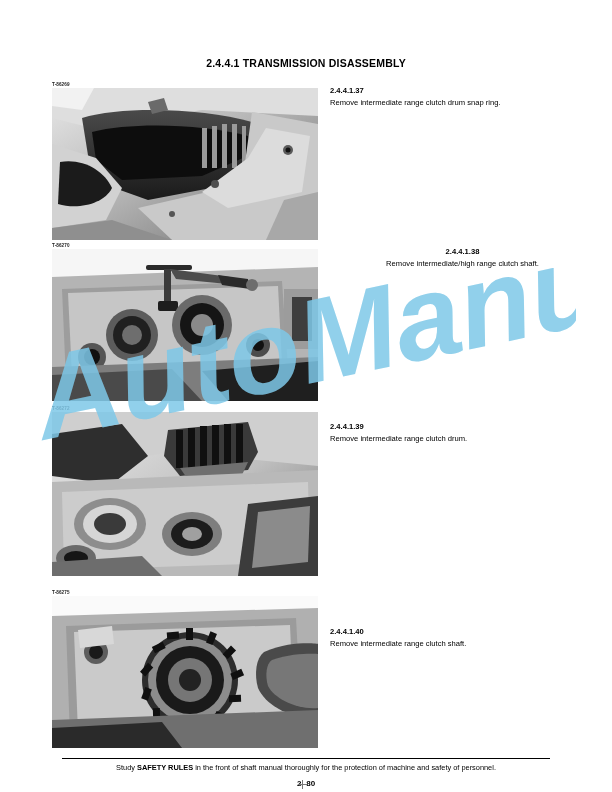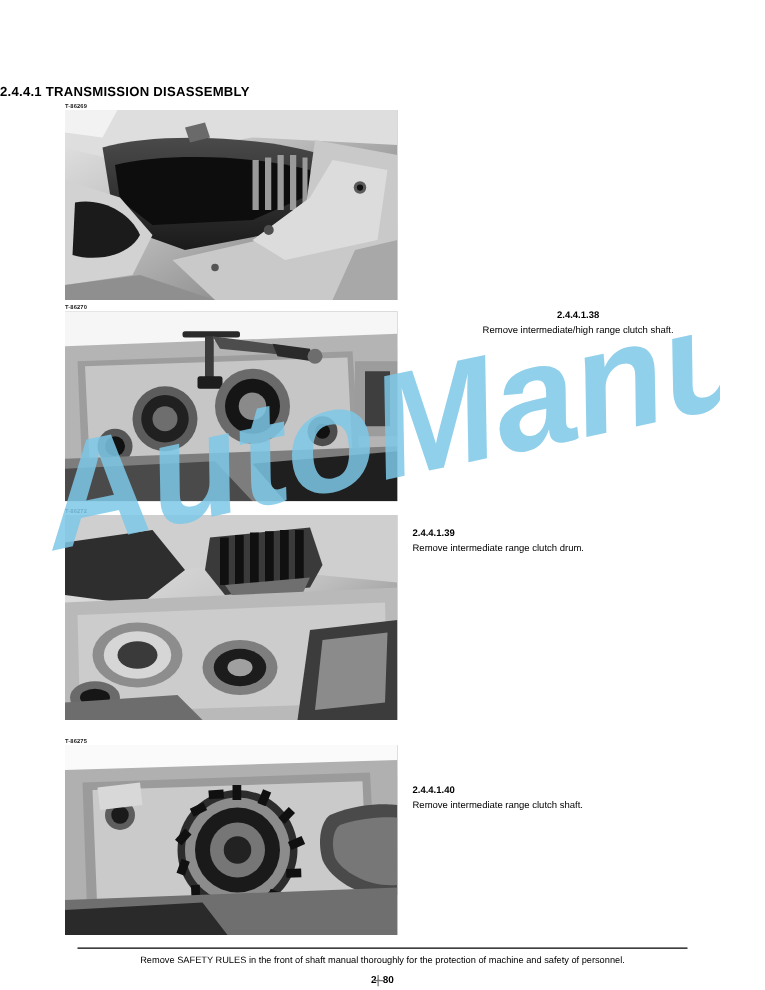--- a/index.html
+++ b/index.html
@@ -20,22 +20,23 @@
     left: 0; top: 0;
     width: 612px;
     height: 792px;
     background: #fff;
   }
 
   
   .doc-title {
     position: absolute;
     left: 0;
-    top: 68px;
-    width: 612px;
+    top: 57px;
+    width: 612px;
+    text-align: center;
     font-size: 10.5px;
     font-weight: bold;
     letter-spacing: 0.2px;
   }
 
   
   .photo-label {
     position: absolute;
     font-size: 4.6px;
     font-weight: bold;
@@ -82,21 +83,21 @@
     background: #000;
   }
   .footer-note {
     position: absolute;
     left: 0;
     top: 763px;
     width: 612px;
     text-align: center;
     font-size: 7.4px;
   }
-  .footer-note b { font-weight: normal; text-align: center; }
+  .footer-note b { font-weight: bold; text-align: center; }
   .page-num {
     position: absolute;
     left: 0;
     top: 779px;
     width: 612px;
     text-align: center;
     font-size: 8px;
     font-weight: bold;
   }
 
@@ -164,20 +165,24 @@
       <circle cx="236" cy="62" r="5" fill="#5a5a5a"></circle>
       <circle cx="236" cy="62" r="2.5" fill="#111"></circle>
       <circle cx="163" cy="96" r="4" fill="#4f4f4f"></circle>
       <circle cx="120" cy="126" r="3" fill="#555"></circle>
       <path d="M0 140 L60 132 L120 152 L0 152 Z" fill="#8f8f8f"></path>
       <path d="M96 14 L112 10 L116 22 L100 26 Z" fill="#6a6a6a"></path>
       <path d="M232 112 L266 104 L266 152 L214 152 Z" fill="#a8a8a8"></path>
       <path d="M0 0 L42 0 L30 22 L0 18 Z" fill="#f2f2f2"></path>
     </svg>
   </div>
+  <div class="step" style="left:330px; top:86px;">
+    <span class="num">2.4.4.1.37</span>
+    <span class="txt">Remove intermediate range clutch drum snap ring.</span>
+  </div>
 
   <div class="photo-label" style="left:52px; top:243px;">T-86270</div>
   <div class="photo" style="left:52px; top:249px; width:266px; height:152px;">
     <svg class="pimg" viewBox="0 0 266 152" preserveAspectRatio="none">
       <defs>
         <linearGradient id="g2" x1="0" y1="0" x2="1" y2="1">
           <stop offset="0%" stop-color="#f0f0f0"></stop>
           <stop offset="50%" stop-color="#c2c2c2"></stop>
           <stop offset="100%" stop-color="#787878"></stop>
         </linearGradient>
@@ -318,18 +323,18 @@
   </div>
 
   <div class="watermark">
     <svg width="540" height="230" viewBox="0 0 540 230">
       <text x="8" y="172" font-family="'Liberation Sans', sans-serif" font-size="118" font-style="italic" font-weight="bold" fill="#7ec8e8" opacity="0.85" transform="rotate(-12 8 172)">AutoManual</text>
     </svg>
   </div>
 
   <div class="footer-rule"></div>
   <div class="footer-note">
-    <span>Remove </span><b>SAFETY RULES</b><span> in the front of shaft manual thoroughly for the protection of machine and safety of personnel.</span>
+    <span>Study </span><b>SAFETY RULES</b><span> in the front of shaft manual thoroughly for the protection of machine and safety of personnel.</span>
   </div>
   <div class="page-num">2- 80</div>
 
   <div class="reg" style="left:298px; top:780px;"></div>
 </div>
 
 </body></html>

